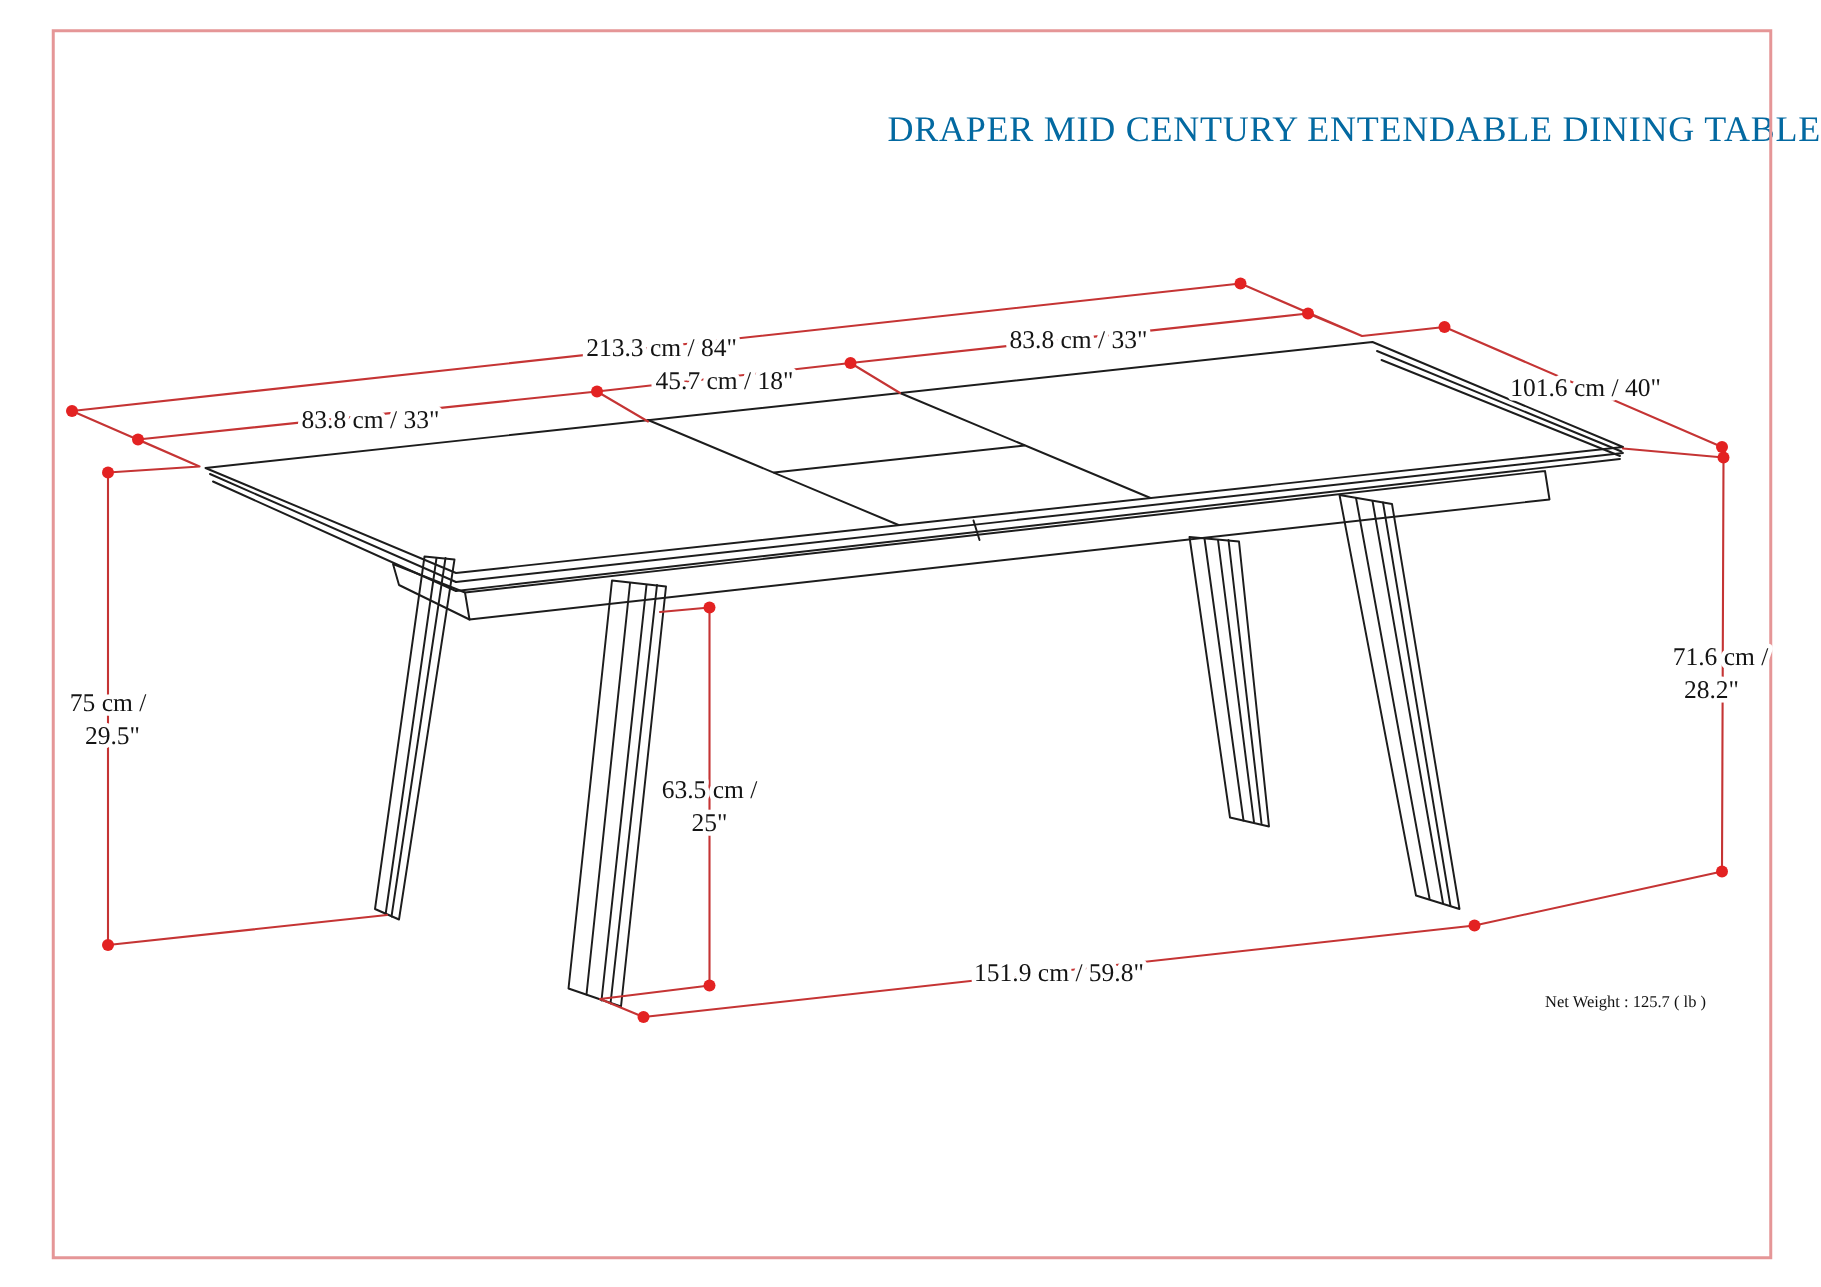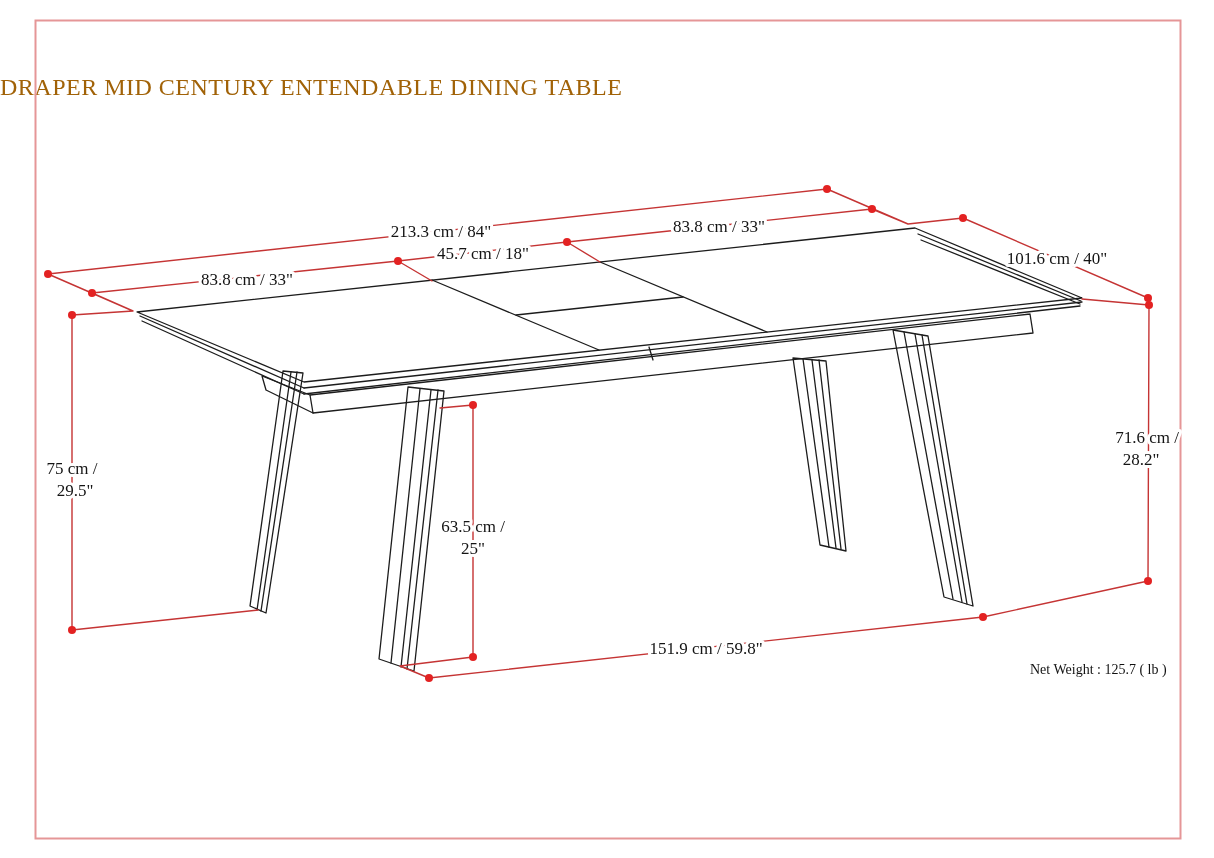--- a/index.html
+++ b/index.html
@@ -2,26 +2,26 @@
 <html><head>
 <meta charset="utf-8">
 <style>
   html,body{margin:0;padding:0;background:#ffffff;}
   body{width:1214px;height:858px;overflow:hidden;
        font-family:"Liberation Serif","DejaVu Serif",serif;}
   #page{position:relative;width:1214px;height:858px;background:#fff;}
   #diagram-svg{position:absolute;left:0;top:0;}
   .page-title{
     position:absolute;left:0;top:74px;width:1214px;
-    text-align:left;font-size:24px;color:#a16207;
+    text-align:right;font-size:24px;color:#0369a1;
     letter-spacing:0.5px;white-space:nowrap;
   }
   .net-weight{
     position:absolute;left:1030px;top:662px;
-    font-size:14px;color:#111;white-space:nowrap;
+    font-size:11px;color:#111;white-space:nowrap;
   }
   .dim-label{
     font-family:"Liberation Serif","DejaVu Serif",serif;
     font-size:17px;fill:#141414;
     paint-order:stroke;stroke:#ffffff;stroke-width:6px;stroke-linejoin:round;
   }
   .art{stroke:#1c1c1c;stroke-width:1.3;fill:none;stroke-linejoin:round;stroke-linecap:round;}
   .dim{stroke:#c53434;stroke-width:1.4;fill:none;stroke-linecap:round;}
   .dot{fill:#e32222;stroke:none;}
   .pageborder{stroke:#e59697;stroke-width:2;fill:none;}

